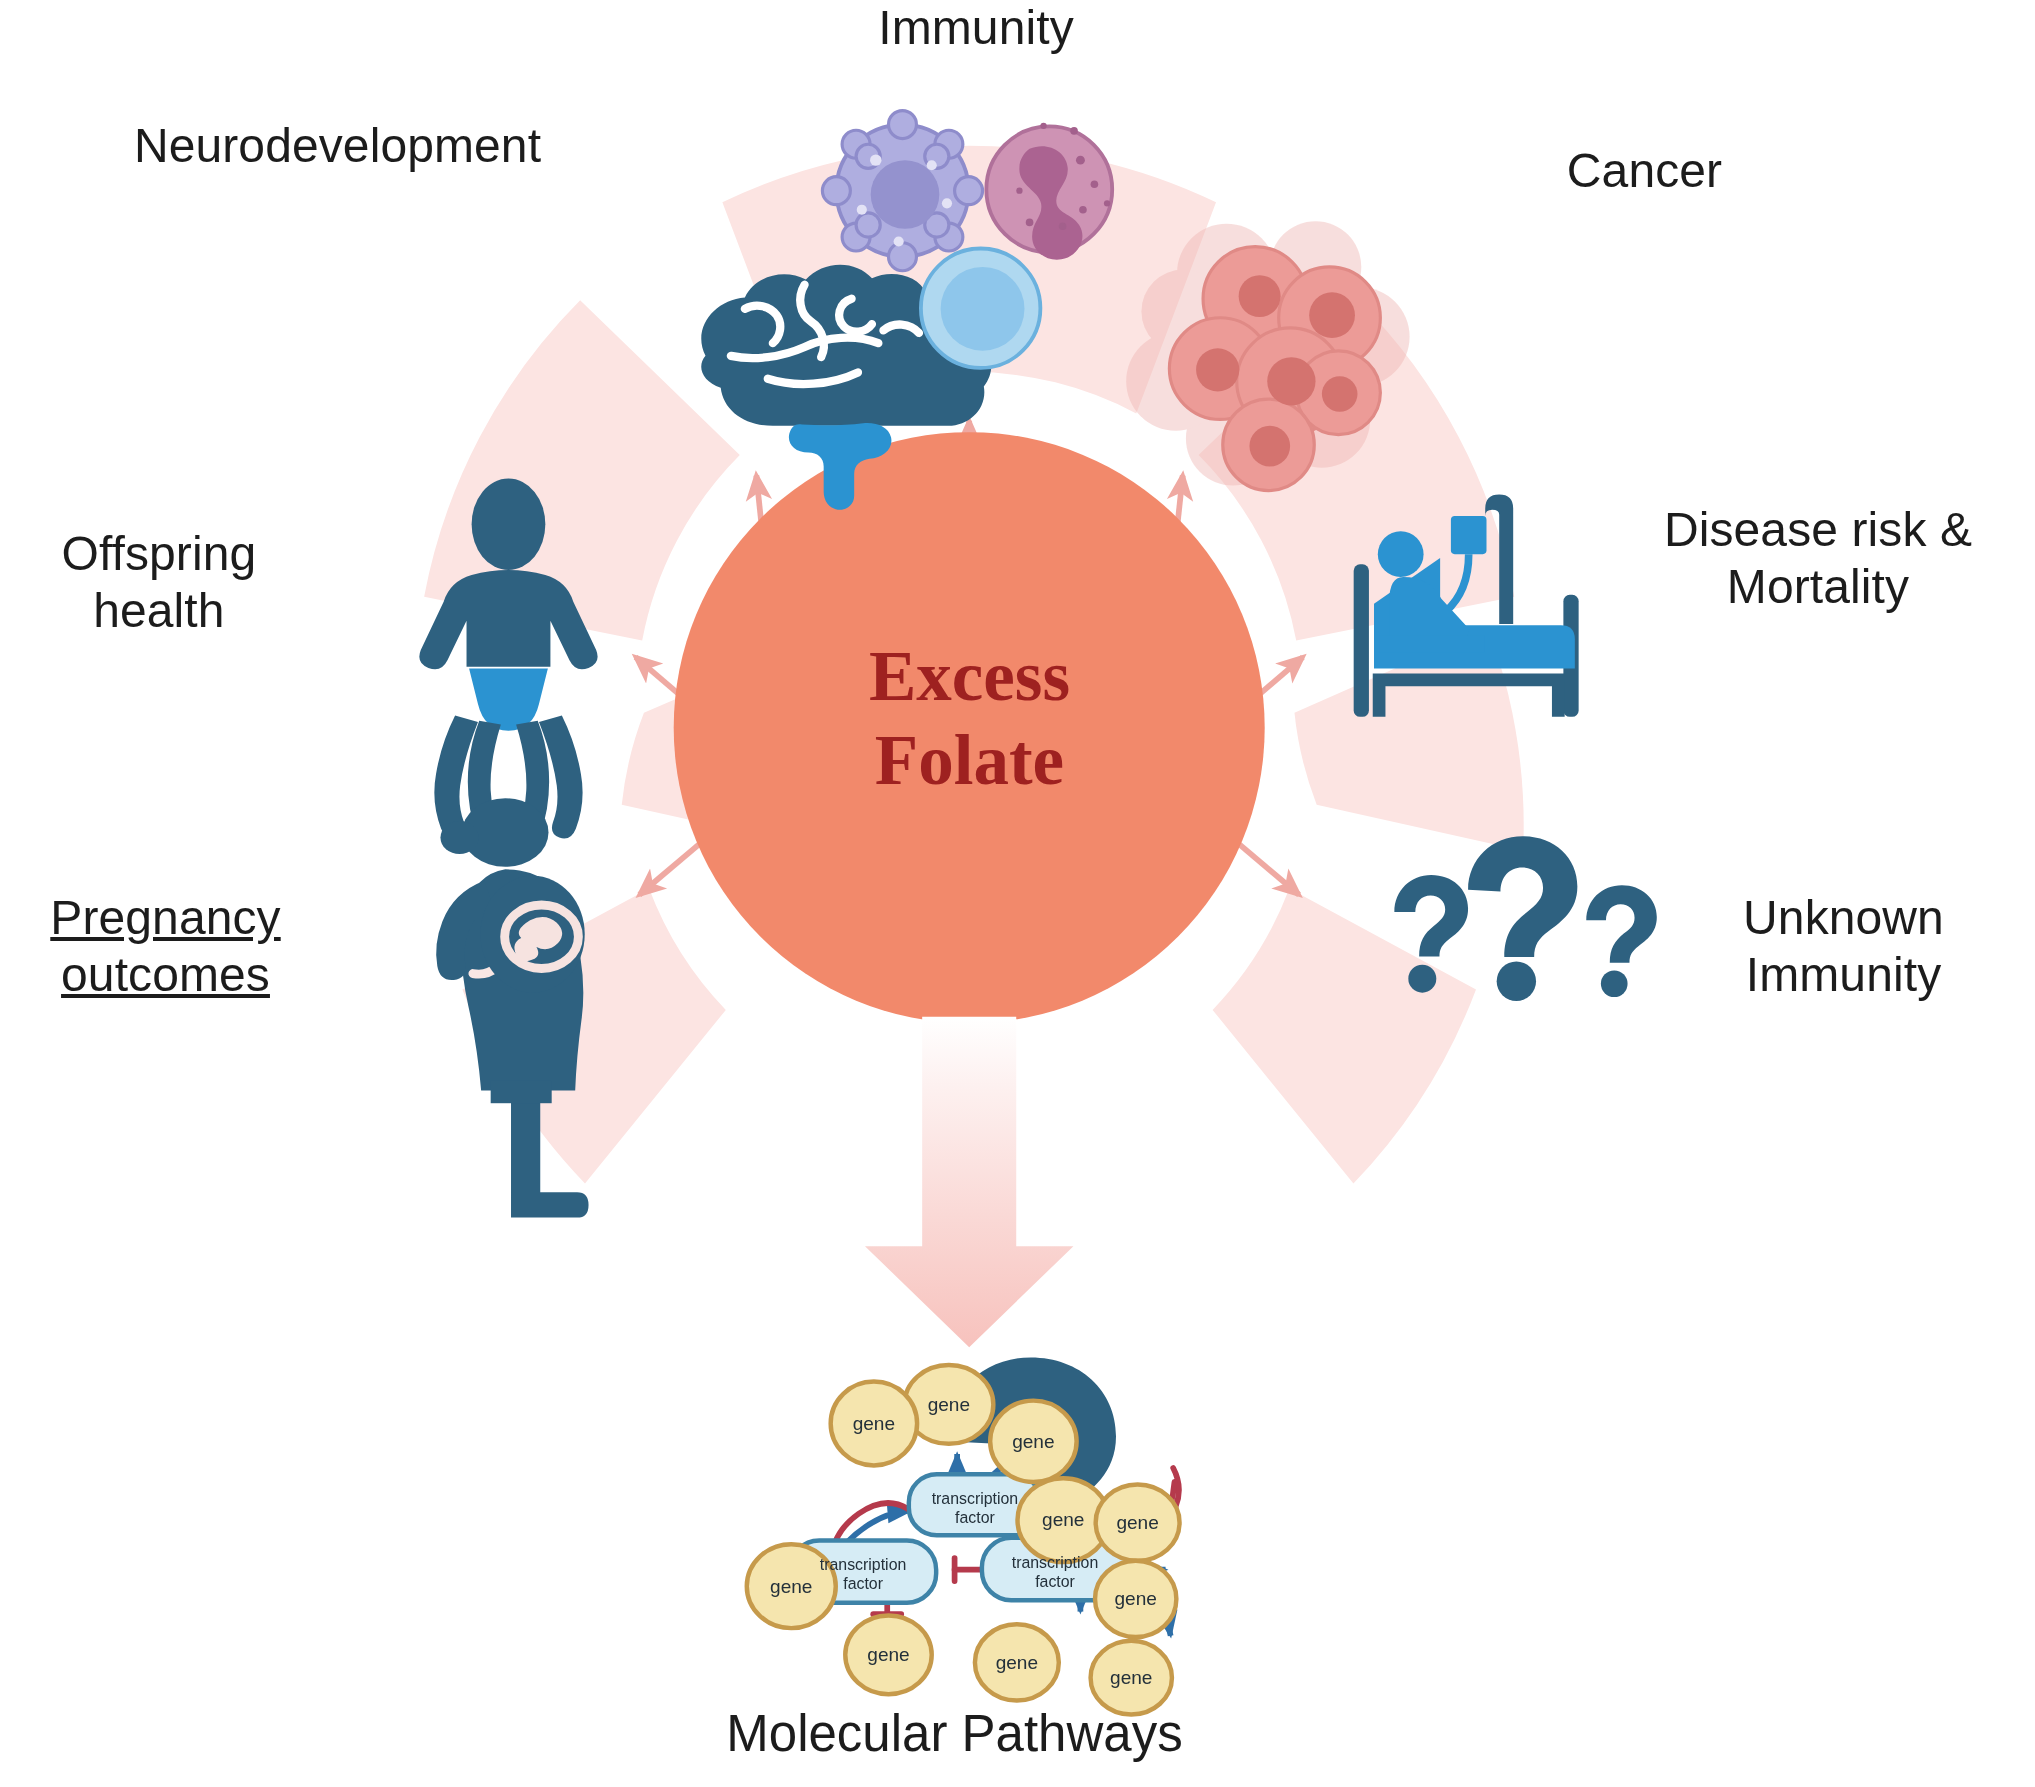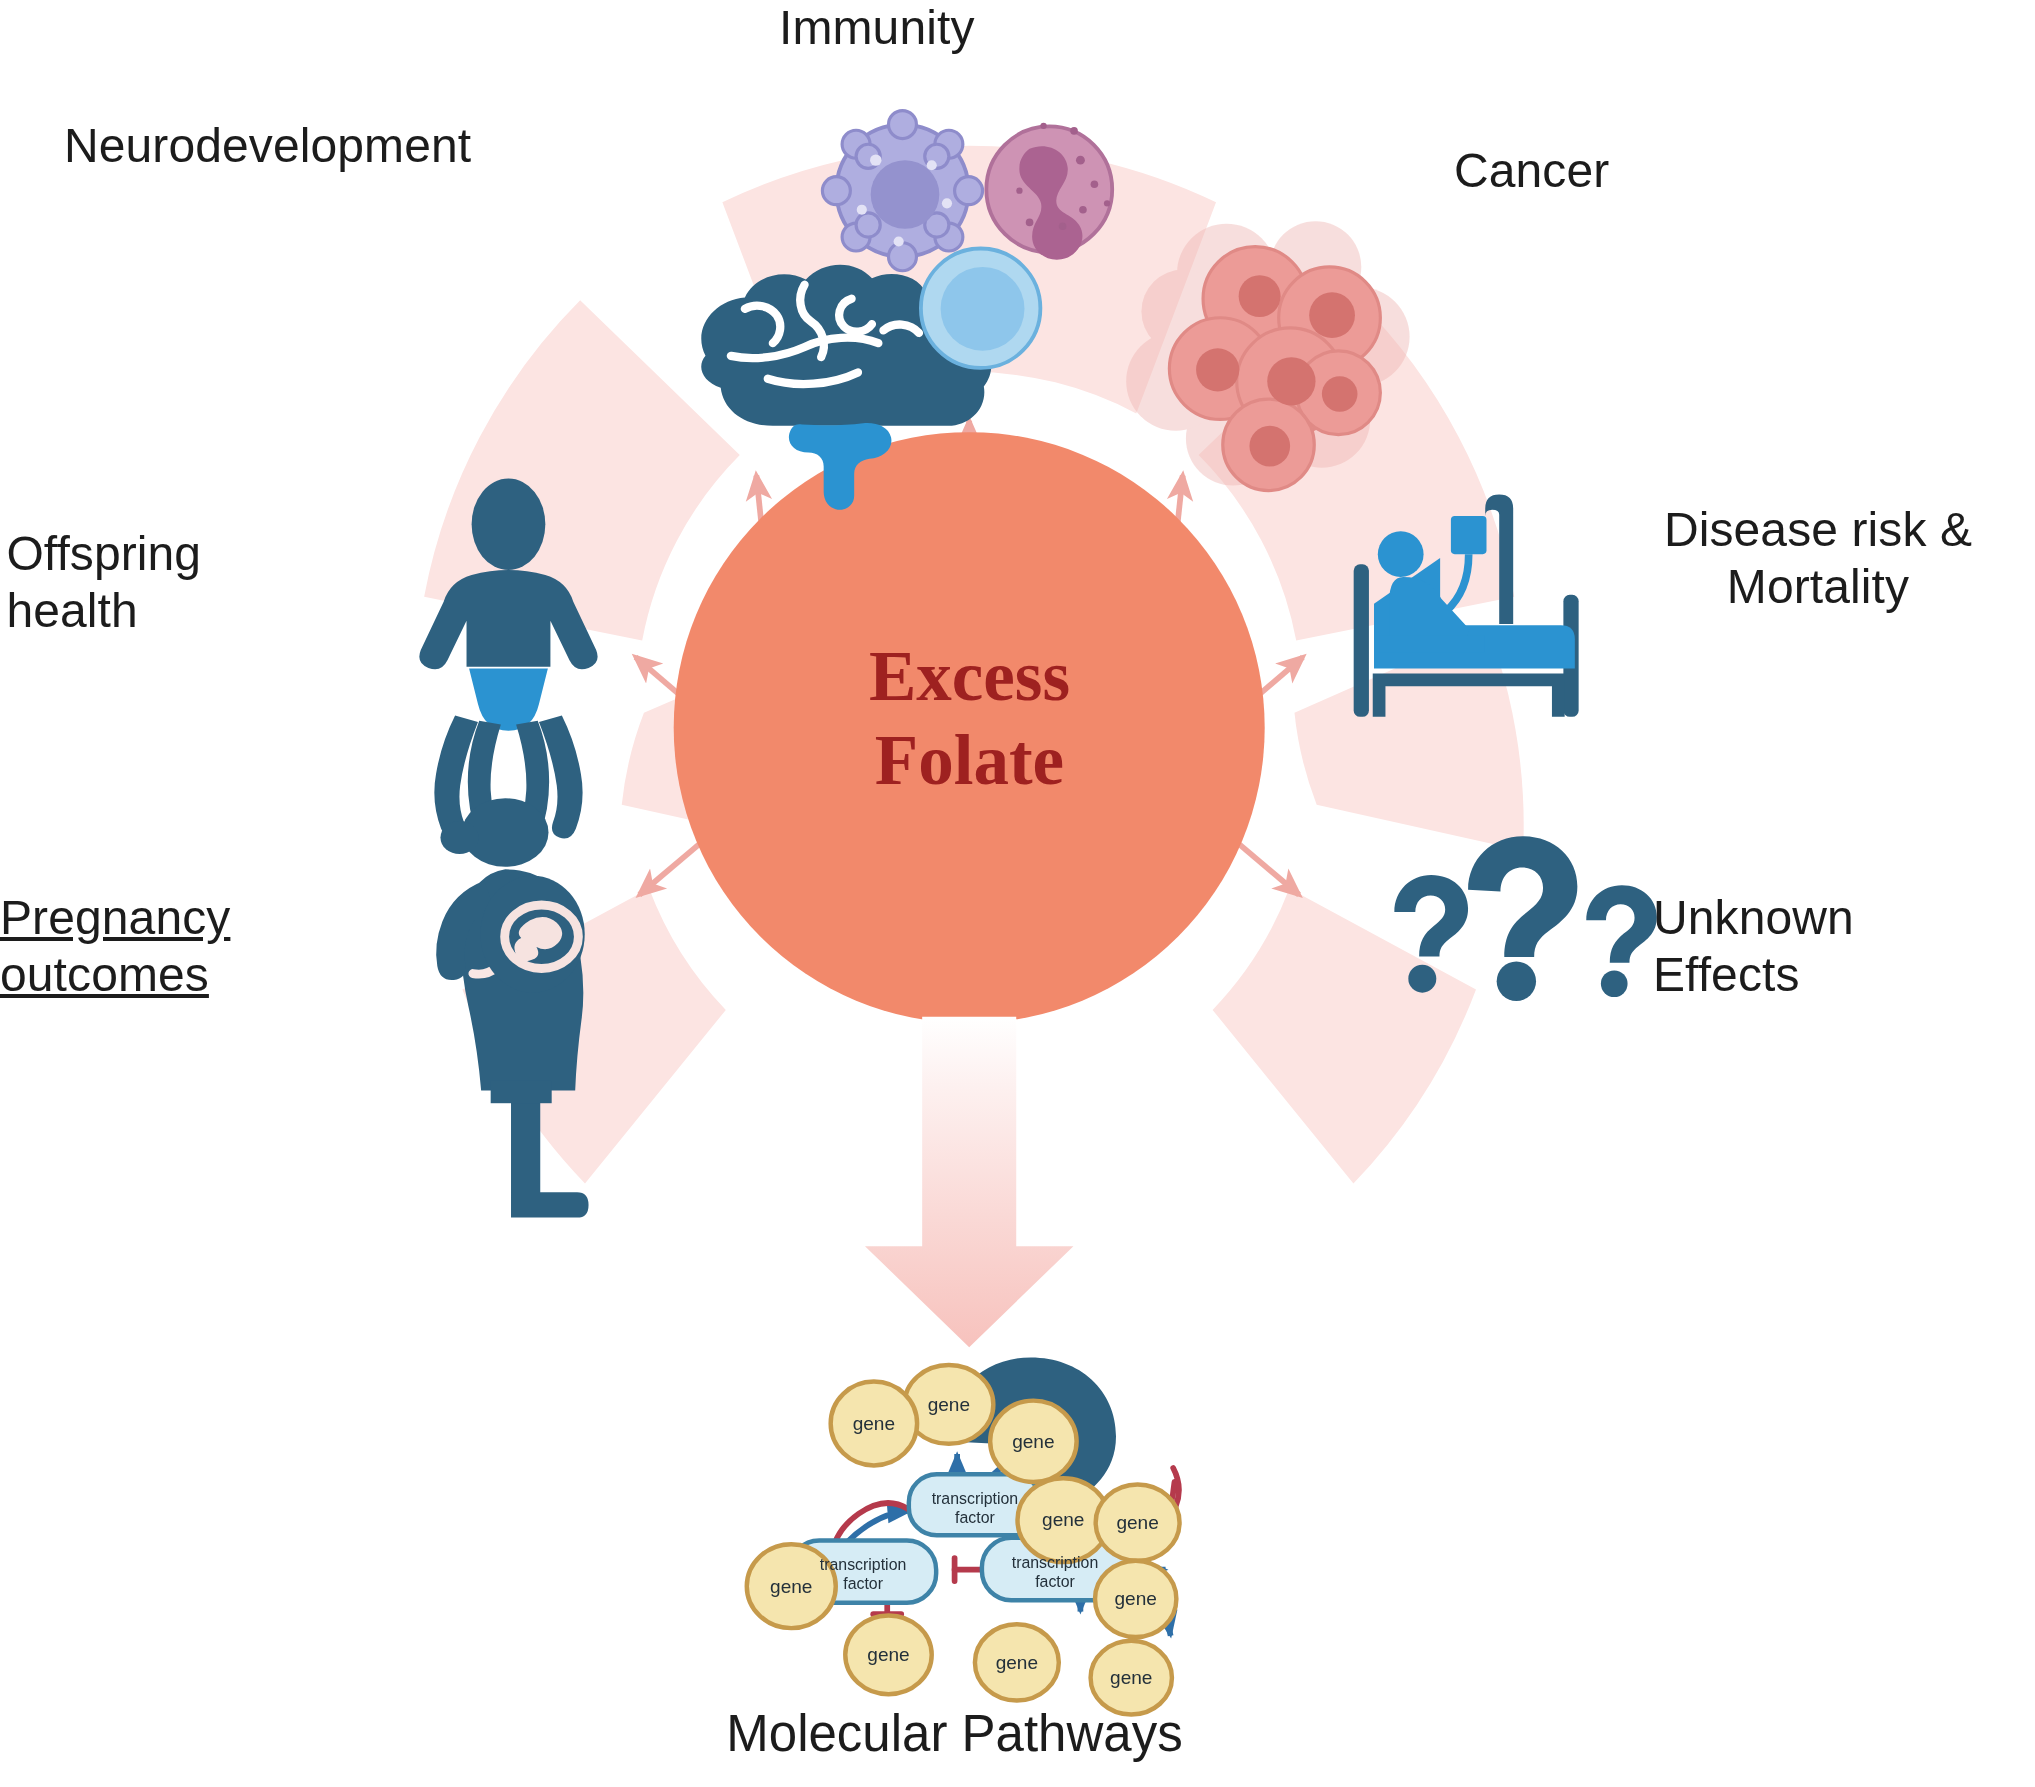--- a/index.html
+++ b/index.html
@@ -10,21 +10,21 @@
     background:#ffffff;
   }
   #stage{position:absolute;inset:0;width:2035px;height:1787px;}
   svg.layer{position:absolute;left:0;top:0;width:2035px;height:1787px;}
   .wheel-label{
     position:absolute;
     color:#1c1c1c;
     font-size:48px;
     line-height:1.18;
     font-weight:400;
-    text-align:left;
+    text-align:center;
     white-space:pre-line;
     letter-spacing:0.1px;
   }
   .center-text{
     position:absolute;
     left:674px;top:626px;width:591px;
     text-align:center;
     font-family:"Liberation Serif","DejaVu Serif",serif;
     font-weight:700;
     font-size:71px;
@@ -346,21 +346,21 @@
       <text x="1660" y="2467" text-anchor="middle" font-size="25" font-family="&quot;Liberation Sans&quot;, sans-serif" fill="#23303a">transcription</text>
       <text x="1660" y="2497" text-anchor="middle" font-size="25" font-family="&quot;Liberation Sans&quot;, sans-serif" fill="#23303a">factor</text>
     </svg>
 
   <div class="wheel-label lbl-neuro">Neurodevelopment</div>
   <div class="wheel-label lbl-immunity">Immunity</div>
   <div class="wheel-label lbl-cancer">Cancer</div>
   <div class="wheel-label lbl-drm">Disease risk &amp;
 Mortality</div>
   <div class="wheel-label lbl-unknown">Unknown
-Effects</div>
+Immunity</div>
   <div class="wheel-label lbl-preg">Pregnancy
 outcomes</div>
   <div class="wheel-label lbl-off">Offspring
 health</div>
 
   <div class="center-text">Excess
 Folate</div>
 
   <div class="bottom-label">Molecular Pathways</div>
 </div>

